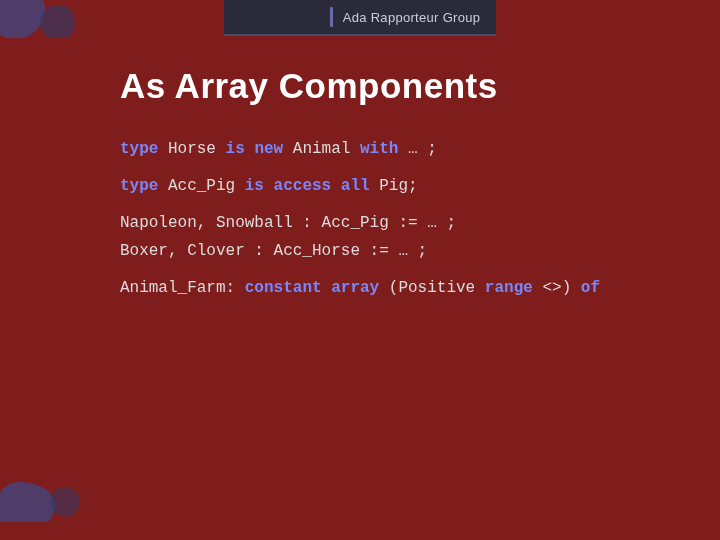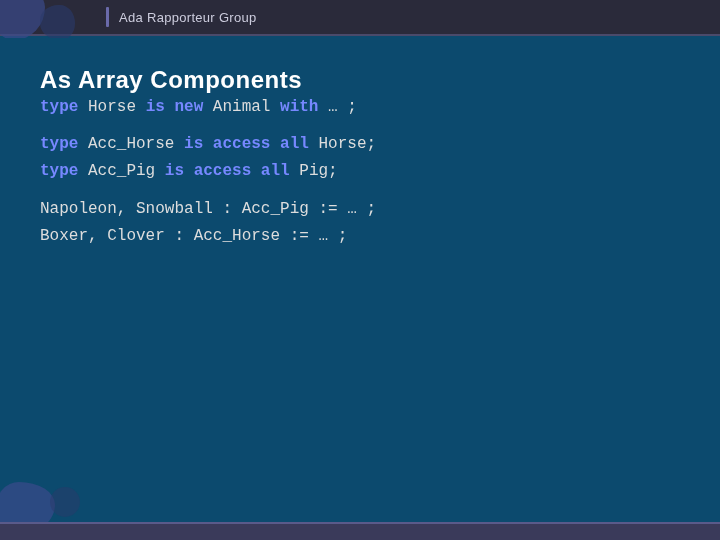--- a/index.html
+++ b/index.html
@@ -8,24 +8,25 @@
       width: 720px;
       height: 540px;
       overflow: hidden;
       font-family: Arial, sans-serif;
       background: #1a1a2e;
     }
 
     .slide {
       width: 720px;
       height: 540px;
-      background: #0c4a6e;
+      background: #7f1d1d;
       position: relative;
       display: flex;
       flex-direction: column;
+      align-items: center;
     }
 
     
     .header-bar {
       background: #2a2a3a;
       border-bottom: 2px solid #4a4a6a;
       padding: 6px 16px;
       display: flex;
       align-items: center;
       min-height: 36px;
@@ -50,22 +51,23 @@
     .slide-content {
       flex: 1;
       padding: 30px 40px 20px 40px;
       display: flex;
       flex-direction: column;
     }
 
     
     .page-title {
       color: #ffffff;
-      font-size: 24px;
+      font-size: 35px;
       font-weight: bold;
+      margin-bottom: 30px;
       letter-spacing: 0.5px;
     }
 
     
     .code-area {
       font-family: 'Courier New', Courier, monospace;
       font-size: 16px;
       line-height: 1.7;
       color: #dddddd;
       background: transparent;
@@ -178,32 +180,32 @@
 
   <div class="slide-content">
     <h1 class="page-title">As Array Components</h1>
 
     <div class="code-area">
 
       <span class="code-line"><span class="kw">type</span><span class="normal"> Horse </span><span class="kw">is</span><span class="normal"> </span><span class="kw">new</span><span class="normal"> Animal </span><span class="kw">with</span><span class="normal"> … ;</span></span>
 
       <span class="code-spacer"></span>
 
-      <span class="code-line"><span class="kw">type</span><span class="normal"> Acc_Horse </span><span class="kw">is</span><span class="normal"> </span><span class="kw">access</span><span class="normal"> </span><span class="kw">all</span><span class="normal"> Horse;</span></span>
 
       <span class="code-line"><span class="kw">type</span><span class="normal"> Acc_Pig </span><span class="kw">is</span><span class="normal"> </span><span class="kw">access</span><span class="normal"> </span><span class="kw">all</span><span class="normal"> Pig;</span></span>
 
       <span class="code-spacer"></span>
 
       <span class="code-line"><span class="normal">Napoleon, Snowball : Acc_Pig := … ;</span></span>
 
       <span class="code-line"><span class="normal">Boxer, Clover : Acc_Horse := … ;</span></span>
 
       <span class="code-spacer"></span>
 
+      <span class="code-line"><span class="normal">Animal_Farm: </span><span class="kw">constant</span><span class="normal"> </span><span class="kw">array</span><span class="normal"> (Positive </span><span class="kw">range</span><span class="normal"> &lt;&gt;) </span><span class="kw">of</span></span>
 
 
     </div>
   </div>
 
   <div class="bottom-bar">
 
     <div class="blob-container-bl">
       <div class="blob3"></div>
       <div class="blob4"></div>

